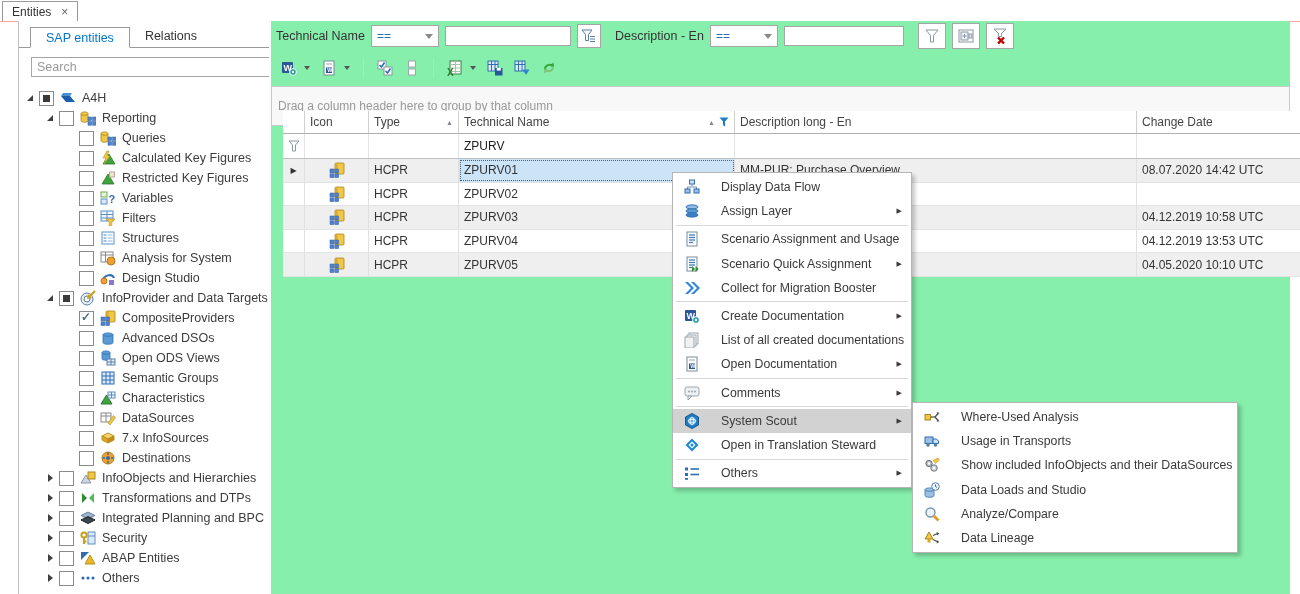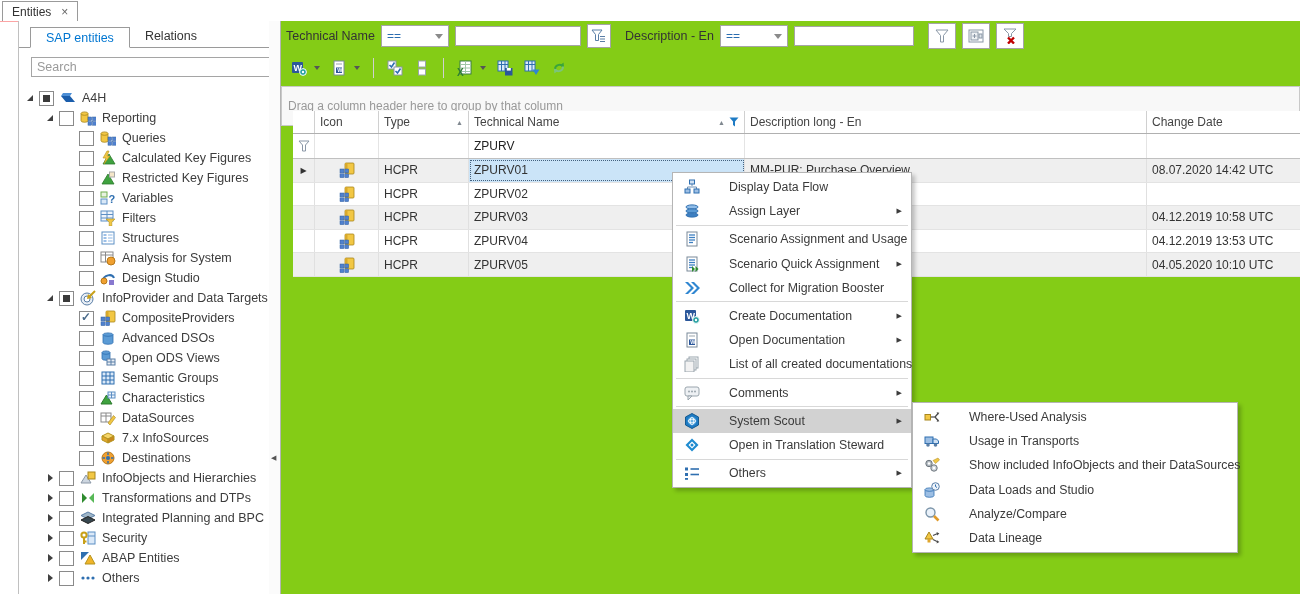--- a/index.html
+++ b/index.html
@@ -33,21 +33,21 @@
   .cb.ind::after{content:"";position:absolute;left:3px;top:3px;width:7px;height:7px;background:#3a3a3a;}
   .cb.chk::after{content:"\2713";position:absolute;left:1px;top:-2px;font-size:12px;color:#4a6b8a;font-weight:bold;}
   .tree-label{margin-left:6px;font-size:12.5px;color:#3c3c3c;}
 
   
   .splitter{position:absolute;left:269px;top:21px;width:12px;height:573px;background:#fbfbfb;
     border-right:1px solid #b5b5b5;box-sizing:border-box;}
   .splitter-arrow{position:absolute;left:2px;top:433px;font-size:7px;color:#555;}
 
   
-  .main{position:absolute;left:281px;top:21px;width:1019px;height:573px;background:#84cc16;box-sizing:border-box;}
+  .main{position:absolute;left:271px;top:21px;width:1019px;height:573px;background:#86efac;box-sizing:border-box;}
 
   .filterbar{position:absolute;left:0;top:0;width:100%;height:30px;display:flex;align-items:center;padding-left:5px;box-sizing:border-box;gap:6px;}
   .fb-label{font-size:12.5px;color:#333;white-space:nowrap;}
   .fb-combo{width:56px;height:20px;border:1px solid #a5a5a5;background:#fff;display:flex;align-items:center;
     justify-content:space-between;padding:0 5px;box-sizing:content-box;cursor:default;}
   .fb-op{color:#2a6cb0;font-size:12px;}
   .combo-caret{width:0;height:0;border-left:4px solid transparent;border-right:4px solid transparent;border-top:5px solid #8a8a8a;}
   .fb-input{height:18px;border:1px solid #a5a5a5;font-family:"Liberation Sans",sans-serif;font-size:12px;padding:0 4px;}
   .fb-i1{width:116px;}
   .fb-i2{width:110px;}
@@ -81,21 +81,21 @@
   .cell-selected{background:#cbe4f8;outline:1px dotted #44617e;outline-offset:-2px;}
   .row-arrow{font-size:8px;color:#333;}
 
   
   .menu{position:absolute;background:#fff;border:1px solid #b5b5b5;box-shadow:3px 3px 4px rgba(0,0,0,.22);
     box-sizing:border-box;padding:2px 0;z-index:50;}
   .ctx{left:672px;top:172px;width:240px;}
   .sub{left:912px;top:402px;width:326px;}
   .m-item{height:24.2px;display:flex;align-items:center;padding:0 8px 0 10px;position:relative;color:#3a3a3a;font-size:12.3px;white-space:nowrap;}
   .m-item .icon{width:18px;}
-  .m-label{margin-left:28px;}
+  .m-label{margin-left:20px;}
   .m-arrow{position:absolute;right:9px;font-size:7px;color:#3c3c3c;}
   .m-item.hl{background:#d2d2d2;}
   .m-sep{height:1px;background:#d8d8d8;margin:1.5px 3px;}
 </style>
 </head>
 <body>
 
 <div class="doc-tabbar">
   <div class="doc-tab">
     <span>Entities</span>
@@ -856,38 +856,38 @@
           <circle cx="12" cy="12" r="3.4" fill="#25a0a0" stroke="#fff"></circle>
           <circle cx="12" cy="12" r="1.2" fill="#fff"></circle>
         </svg>
       </span>
       <span class="m-label">Create Documentation</span>
       <span class="m-arrow">▶</span>
     </div>
     <div class="m-item">
       <span class="icon">
         <svg width="16" height="16" viewBox="0 0 16 16" xmlns="http://www.w3.org/2000/svg">
+          <rect x="5" y="1" width="9" height="11" fill="#fff" stroke="#9aa5ad"></rect>
+          <rect x="3" y="3" width="9" height="11" fill="#fff" stroke="#9aa5ad"></rect>
+          <rect x="1" y="5" width="9" height="11" fill="#f2f2f2" stroke="#9aa5ad"></rect>
+        </svg>
+      </span>
+      <span class="m-label">List of all created documentations</span>
+    </div>
+    <div class="m-item">
+      <span class="icon">
+        <svg width="16" height="16" viewBox="0 0 16 16" xmlns="http://www.w3.org/2000/svg">
           <rect x="3" y="1" width="10" height="14" fill="#fff" stroke="#7a8a99"></rect>
           <line x1="5" y1="4" x2="11" y2="4" stroke="#9aa5ad"></line>
           <rect x="5" y="7.5" width="6" height="5.5" fill="#2b579a"></rect>
           <text x="6.2" y="12" font-size="5.5" font-weight="bold" fill="#fff">W</text>
         </svg>
       </span>
       <span class="m-label">Open Documentation</span>
       <span class="m-arrow">▶</span>
-    </div>
-    <div class="m-item">
-      <span class="icon">
-        <svg width="16" height="16" viewBox="0 0 16 16" xmlns="http://www.w3.org/2000/svg">
-          <rect x="5" y="1" width="9" height="11" fill="#fff" stroke="#9aa5ad"></rect>
-          <rect x="3" y="3" width="9" height="11" fill="#fff" stroke="#9aa5ad"></rect>
-          <rect x="1" y="5" width="9" height="11" fill="#f2f2f2" stroke="#9aa5ad"></rect>
-        </svg>
-      </span>
-      <span class="m-label">List of all created documentations</span>
     </div>
     <div class="m-sep"></div>
     <div class="m-item">
       <span class="icon">
         <svg width="16" height="16" viewBox="0 0 16 16" xmlns="http://www.w3.org/2000/svg">
           <rect x="1" y="2" width="14" height="9" rx="2" fill="#eef1f4" stroke="#9aa5ad"></rect>
           <polygon points="4,11 4,15 8,11" fill="#eef1f4" stroke="#9aa5ad"></polygon>
           <g fill="#9aa5ad">
             <circle cx="5" cy="6.5" r="1"></circle>
             <circle cx="8" cy="6.5" r="1"></circle>

